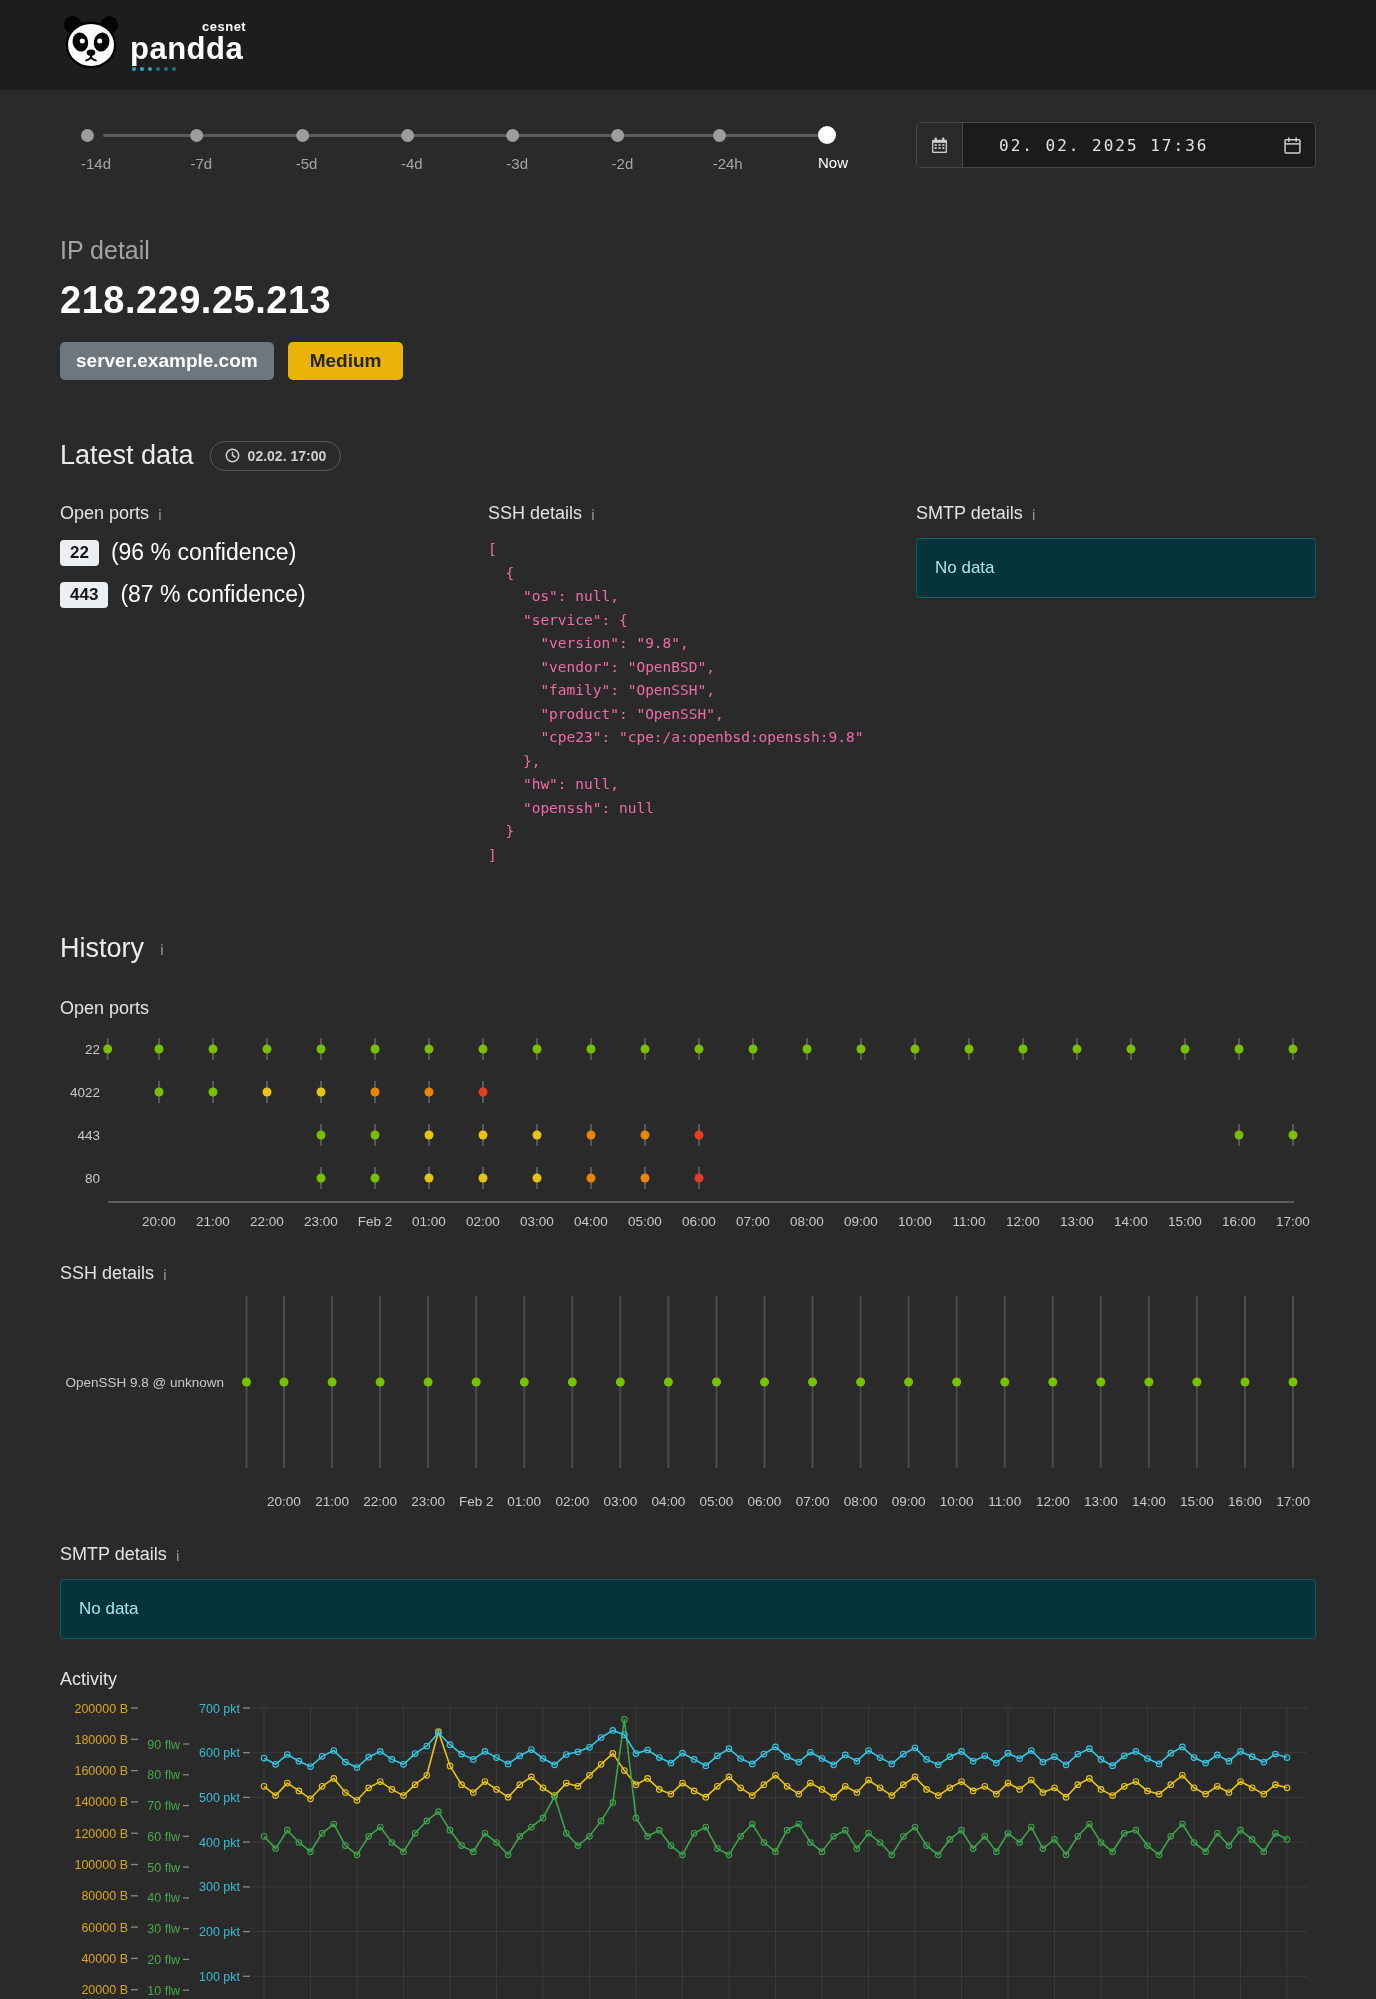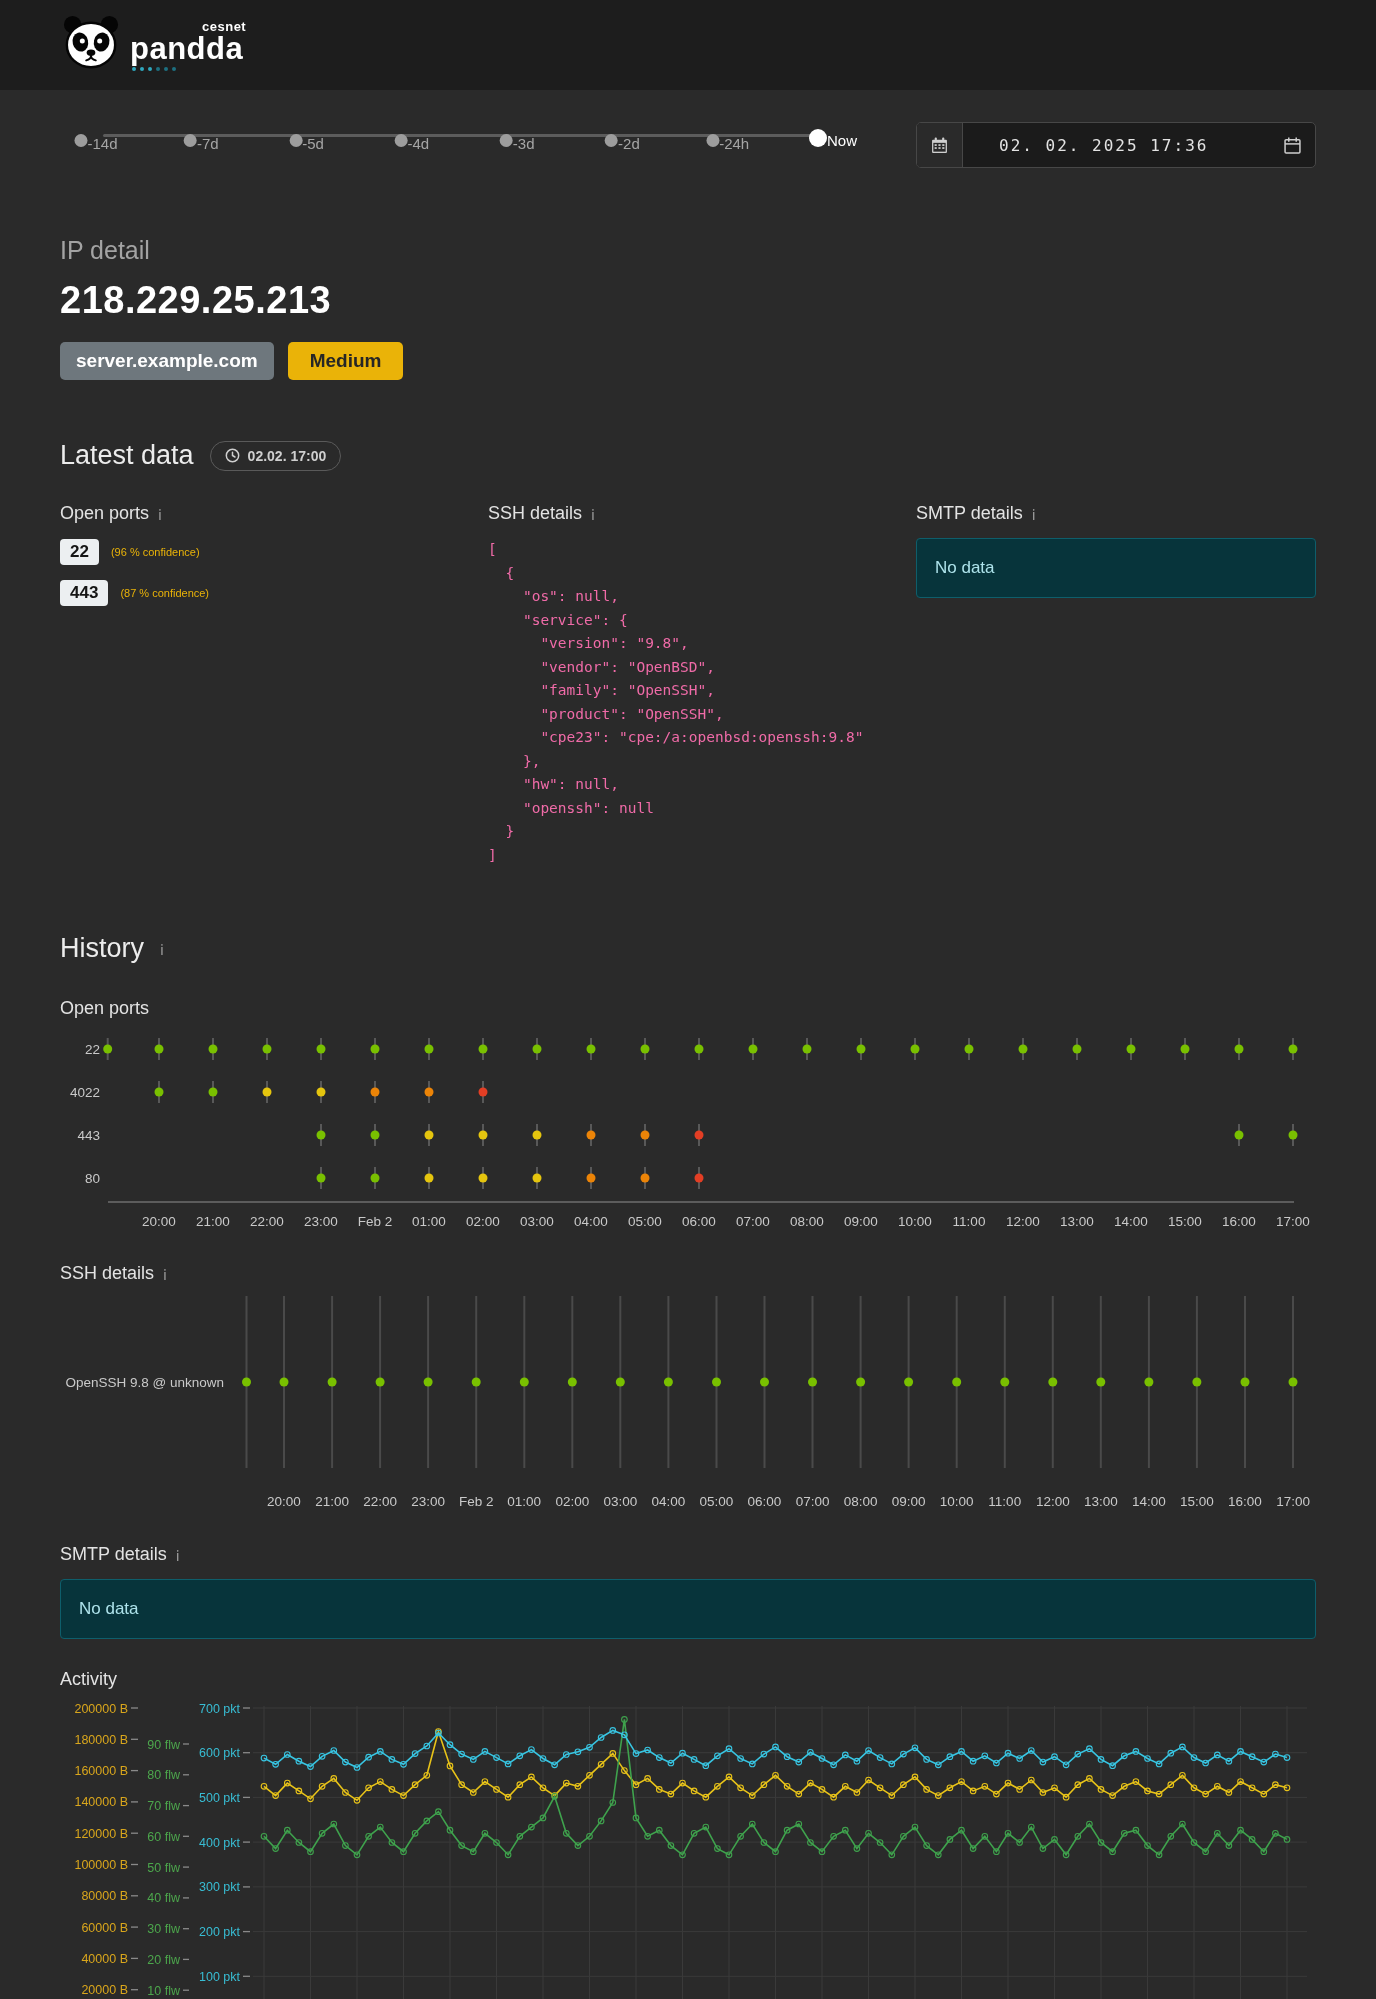--- a/index.html
+++ b/index.html
@@ -12,21 +12,21 @@
   .brand-top{font-size:13px;font-weight:700;color:#fff;margin-left:72px;letter-spacing:.5px}
   .brand-name{font-size:31px;font-weight:700;color:#fff;letter-spacing:.5px}
   .logo-dots{display:flex;gap:4px;margin-top:3px;margin-left:2px}
   .logo-dots i{width:4px;height:4px;border-radius:50%;background:#2fa7bd;display:block}
   .logo-dots i:nth-child(n+4){background:#1d6f80}
   
   .main{padding:0 60px}
   .toolbar{display:flex;justify-content:space-between;align-items:flex-start;margin-top:26px}
   .timeline{position:relative;width:737px;height:72px;margin-left:36px;margin-top:6px}
   .track{position:absolute;left:7px;right:7px;top:12px;height:3px;background:#5c5c5c;border-radius:2px}
-  .stop{position:absolute;top:0;transform:translateX(-50%);display:flex;align-items:center;cursor:pointer}
+  .stop{position:absolute;top:0;transform:translateX(-50%);display:flex;flex-direction:column;cursor:pointer}
   .dot{width:13px;height:13px;border-radius:50%;background:#9d9d9d;margin-top:7px}
   .stop.active .dot{width:18px;height:18px;margin-top:4px;background:#fff}
   .stop-label{margin-top:13px;font-size:15px;color:#a5a5a5;white-space:nowrap}
   .stop.active .stop-label{color:#fff;margin-top:10px}
   .datepicker{display:flex;align-items:center;width:400px;height:46px;border:1px solid #474747;border-radius:5px;background:#1b1b1b;margin-top:6px;cursor:pointer}
   .dp-cell-left{width:46px;height:100%;display:flex;align-items:center;justify-content:center;background:#2a2a2a;border-right:1px solid #474747;border-radius:4px 0 0 4px}
   .dp-value{flex:1;padding-left:36px;font-family:"DejaVu Sans Mono",monospace;font-size:16px;letter-spacing:2px;color:#e3e3e3}
   .dp-cell-right{width:46px;display:flex;align-items:center;justify-content:center}
   
   .section-title{font-size:25px;font-weight:400;color:#a3a3a3}
@@ -38,21 +38,21 @@
   
   .latest{margin-top:60px}
   .title-row{display:flex;align-items:center;gap:16px}
   .latest-title{font-size:27px;font-weight:400;color:#ececec}
   .pill{display:flex;align-items:center;gap:8px;border:1px solid #5a5a5a;border-radius:17px;padding:6px 14px;color:#cfcfcf;font-size:14px;font-weight:700}
   .cols{display:grid;grid-template-columns:428px 428px 1fr;margin-top:32px;align-items:start}
   .col-label{display:flex;align-items:center;gap:9px;font-size:18px;color:#e3e3e3}
   .info{color:#9a9a9a;font-size:15px;cursor:pointer}
   .port-row{display:flex;align-items:center;gap:12px;margin-top:15px}
   .port-badge{background:#eceff1;color:#151515;font-weight:700;font-size:17px;padding:3px 10px;border-radius:4px;min-width:38px;text-align:center}
-  .conf{color:#eab308;font-size:11px}
+  .conf{color:#ffffff;font-size:23px}
   .ssh-json{margin-top:14px;font-family:"DejaVu Sans Mono",monospace;font-size:14.5px;line-height:23.5px;color:#f06ba8;white-space:pre}
   .nodata{margin-top:14px;background:#07343b;border:1px solid #0e5e6b;border-radius:4px;padding:19px 18px;color:#aee3eb;font-size:17px}
   
   .history{margin-top:66px}
   .sub-label{display:flex;align-items:center;gap:9px;font-size:18px;color:#e3e3e3}
   .mt34{margin-top:34px}.mt26{margin-top:26px}.mt30{margin-top:30px}
   .chart{margin-top:6px}
   .chart svg{display:block}
   .chart svg text{font-family:"Liberation Sans",sans-serif}
   .ax{fill:#c9c9c9;font-size:13.5px}

